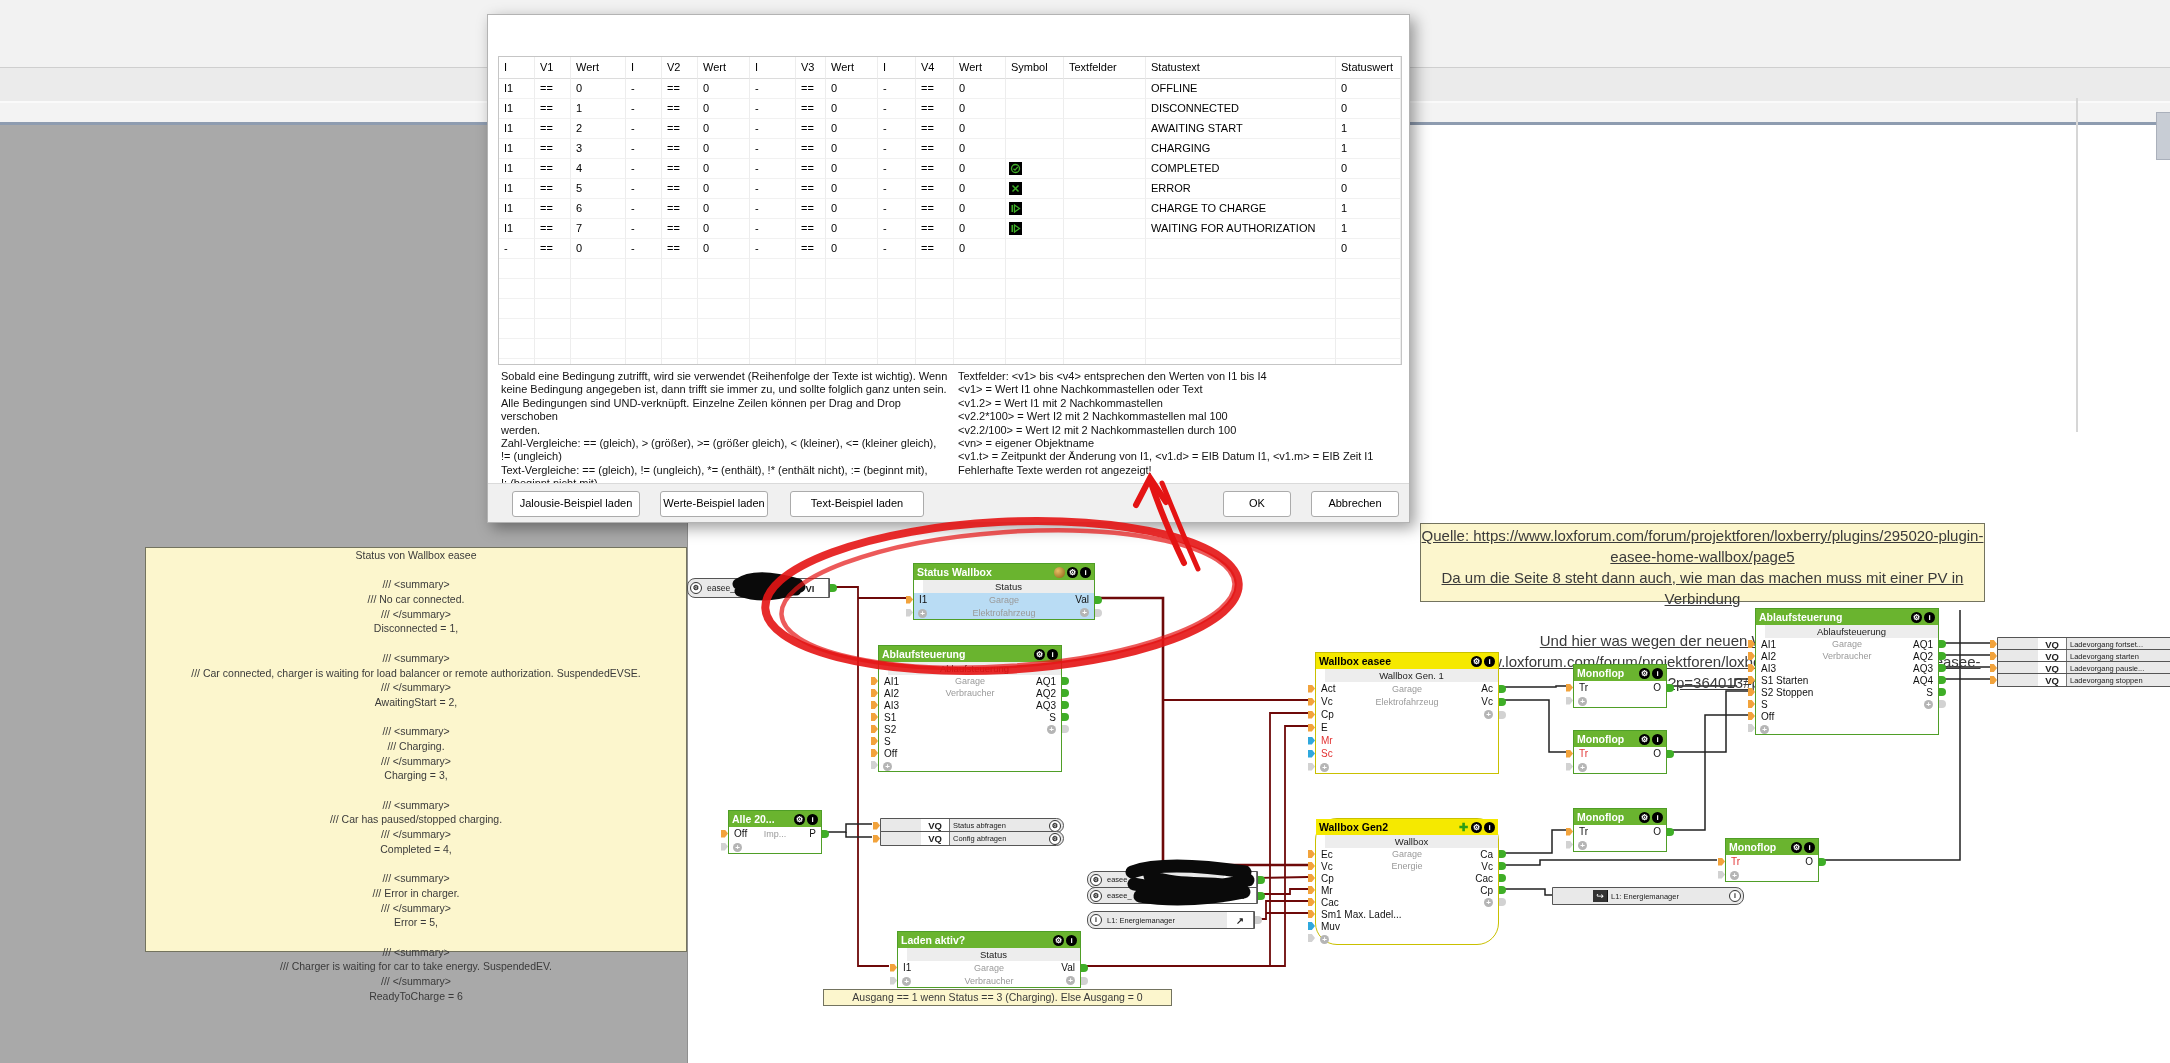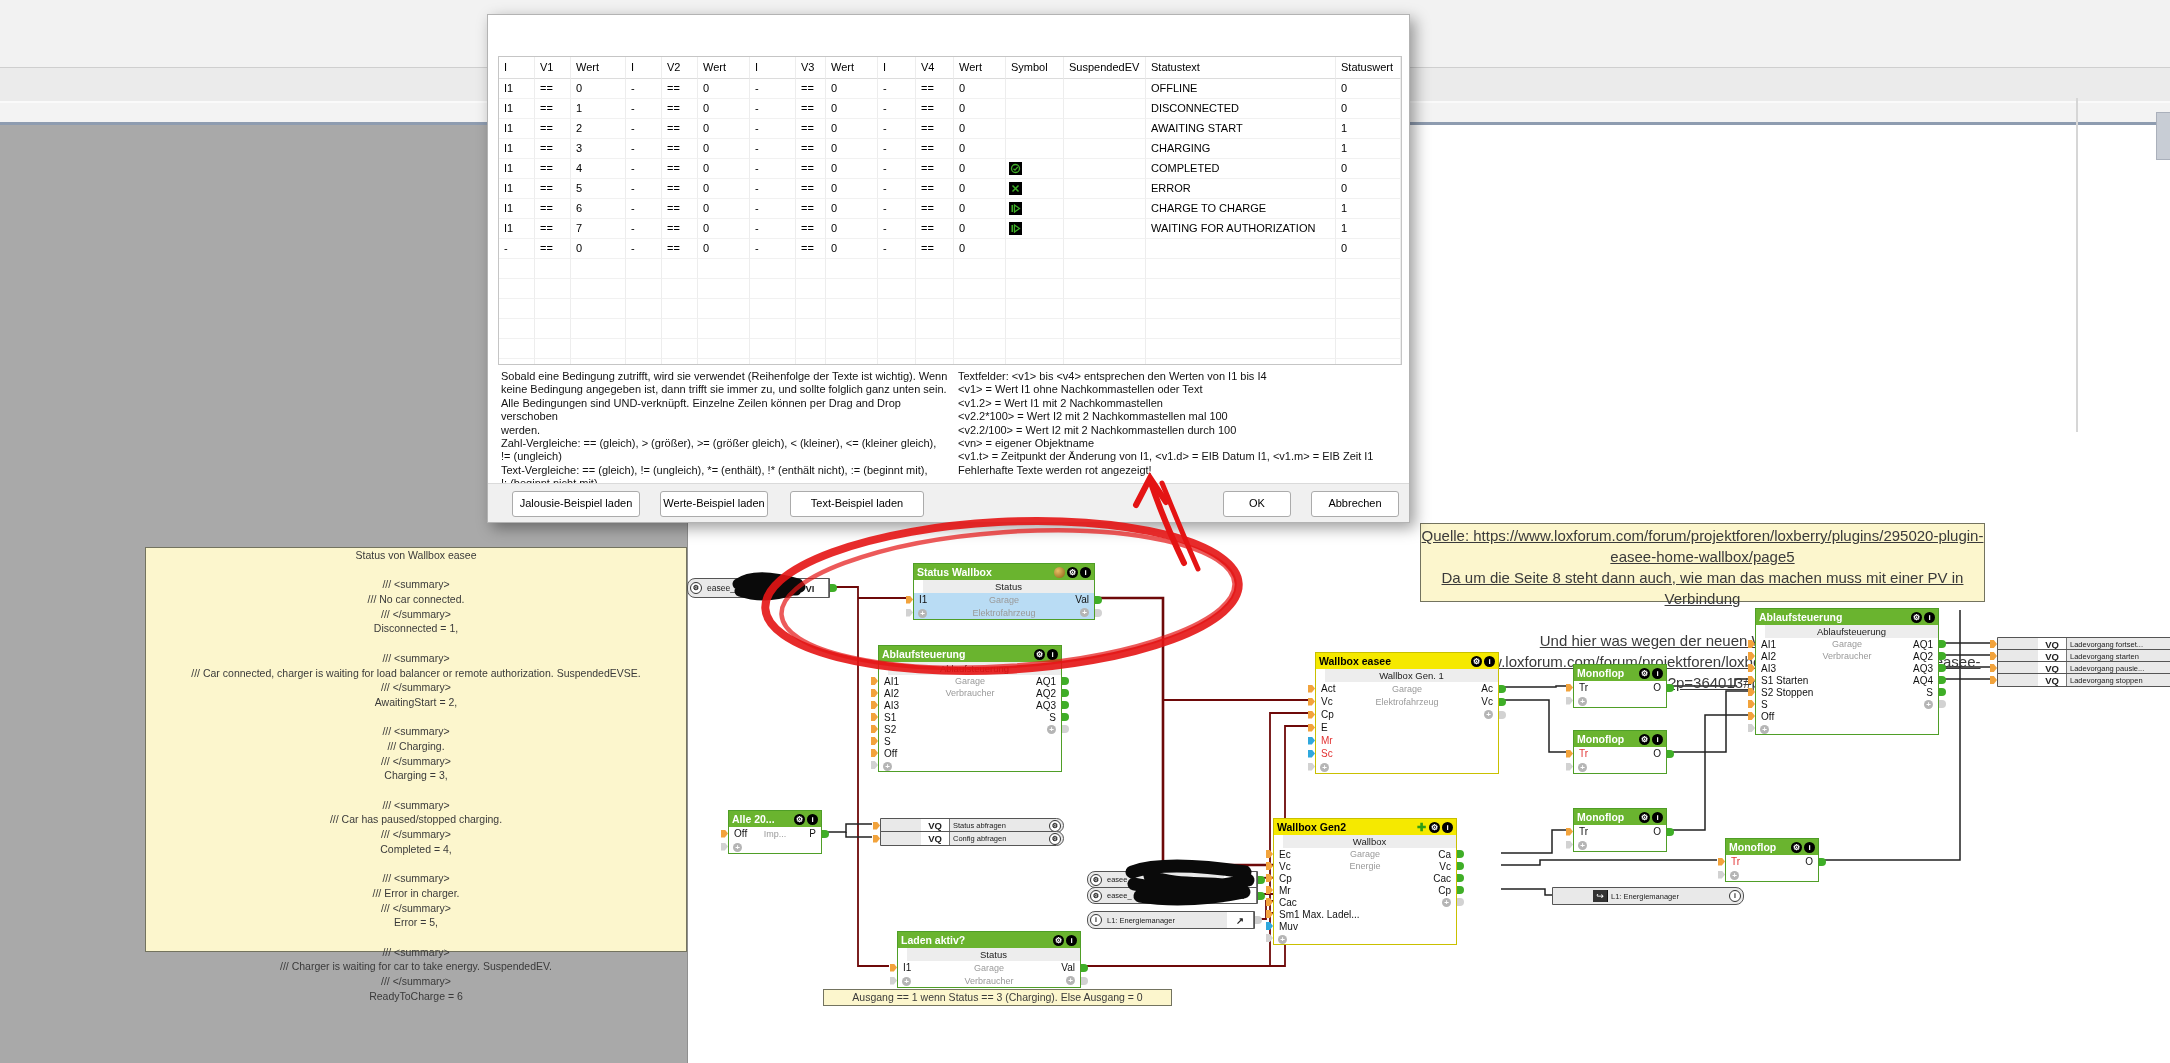--- a/index.html
+++ b/index.html
@@ -310,21 +310,21 @@
           <span class="cn lc blue"></span>
           <span class="lbl-l redtxt">Sc</span>
         </div>
         <div class="prow">
           <span class="cn lc plus"></span>
           <span style="padding-left: 4px;"><span class="pb">+</span></span>
         </div>
       </div>
   </div>
 
-  <div class="fblock compact yellow" style="left:1273px;top:818px;width:182px;">
+  <div class="fblock compact yellow" style="left:1315px;top:818px;width:182px;border-radius:22px;">
     <div class="hd">
         <span class="ttl">Wallbox Gen2</span>
       <span class="ico-cross">✚</span>
       <span class="icoc">⚙</span>
       <span class="icoc">i</span>
       </div>
     <div class="sub">Wallbox</div>
     <div class="body">
         <div class="prow">
           <span class="cn lc in"></span>
@@ -667,21 +667,21 @@
           <div class="tcell">I</div>
           <div class="tcell">V2</div>
           <div class="tcell">Wert</div>
           <div class="tcell">I</div>
           <div class="tcell">V3</div>
           <div class="tcell">Wert</div>
           <div class="tcell">I</div>
           <div class="tcell">V4</div>
           <div class="tcell">Wert</div>
           <div class="tcell">Symbol</div>
-          <div class="tcell">SuspendedEV</div>
+          <div class="tcell">Textfelder</div>
           <div class="tcell">Statustext</div>
           <div class="tcell">Statuswert</div>
         </div>
       <div class="tgrid" id="tbl-rows">
           <div class="tcell">I1</div>
           <div class="tcell">==</div>
           <div class="tcell">0</div>
           <div class="tcell">-</div>
           <div class="tcell">==</div>
           <div class="tcell">0</div>

